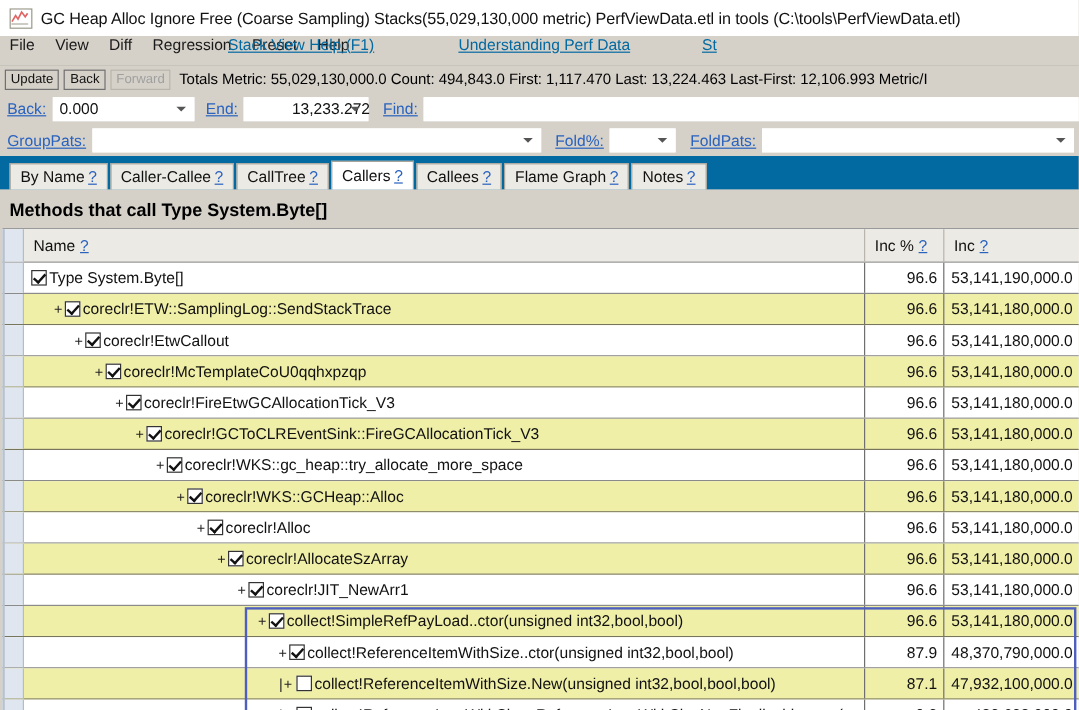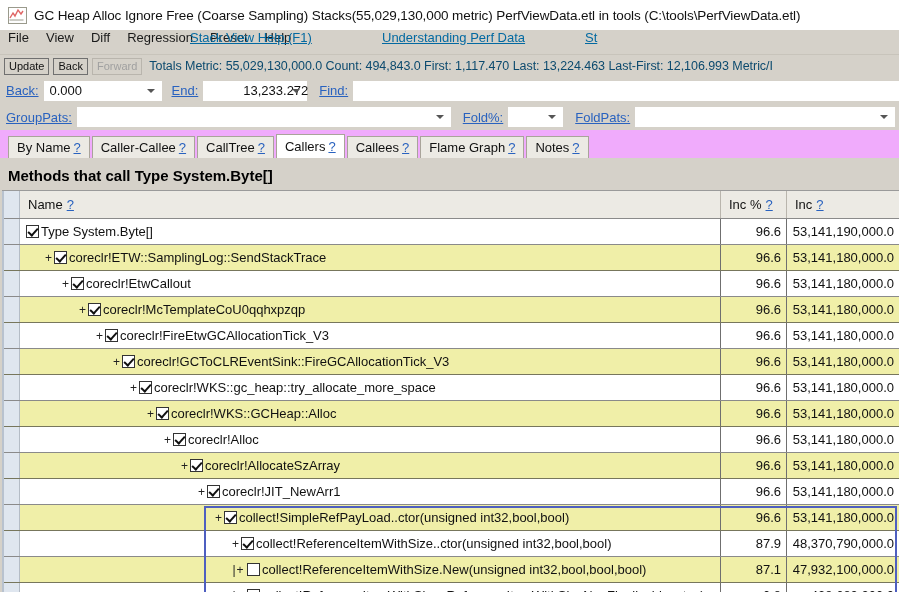--- a/index.html
+++ b/index.html
@@ -42,21 +42,21 @@
   .totalsbar{
     height:23px;background:#d5d1c9;display:flex;align-items:center;
     padding-left:4px;box-sizing:border-box;gap:4px;
     border-top:1px solid #c8c4bb;
   }
   .tbtn{
     font-size:11px;height:17px;line-height:15px;padding:0 4px;box-sizing:border-box;
     border:1px solid #707070;background:#d5d1c9;color:#111;cursor:pointer;white-space:nowrap;
   }
   .tbtn.disabled{border:1px solid #b9b5ad;color:#a0a0a0;cursor:default;}
-  .totals-text{font-size:12.5px;color:#0c4a6e;white-space:nowrap;margin-left:3px;letter-spacing:-0.05px;}
+  .totals-text{font-size:12.5px;color:#000000;white-space:nowrap;margin-left:3px;letter-spacing:-0.05px;}
 
   
   .filterbar{
     height:27px;background:#d5d1c9;display:flex;align-items:center;
     padding-left:6px;box-sizing:border-box;
   }
   .f-label{font-size:13px;color:#2962bf;text-decoration:underline;cursor:pointer;white-space:nowrap;}
   .combo{
     height:20px;background:#fff;border:1px solid #fff;box-sizing:border-box;
     display:flex;align-items:center;position:relative;
@@ -73,21 +73,21 @@
   }
 
   
   .grouppats{
     height:26px;background:#d5d1c9;display:flex;align-items:center;
     padding-left:6px;box-sizing:border-box;
   }
 
   
   .tabstrip{
-    height:28px;background:#f0abfc;display:flex;align-items:flex-end;
+    height:28px;background:#0369a1;display:flex;align-items:flex-end;
     padding-left:8px;box-sizing:border-box;
   }
   .tab{
     height:22px;line-height:21px;padding:0 8px;box-sizing:border-box;
     background:#eceae4;border:1px solid #a9a49a;border-bottom:none;
     font-size:13px;color:#111;margin-right:2px;white-space:nowrap;cursor:pointer;
   }
   .tab.active{background:#ffffff;height:24px;line-height:23px;border-color:#a9a49a;}
   .tab .q{color:#2962bf;text-decoration:underline;margin-left:3px;}
 

